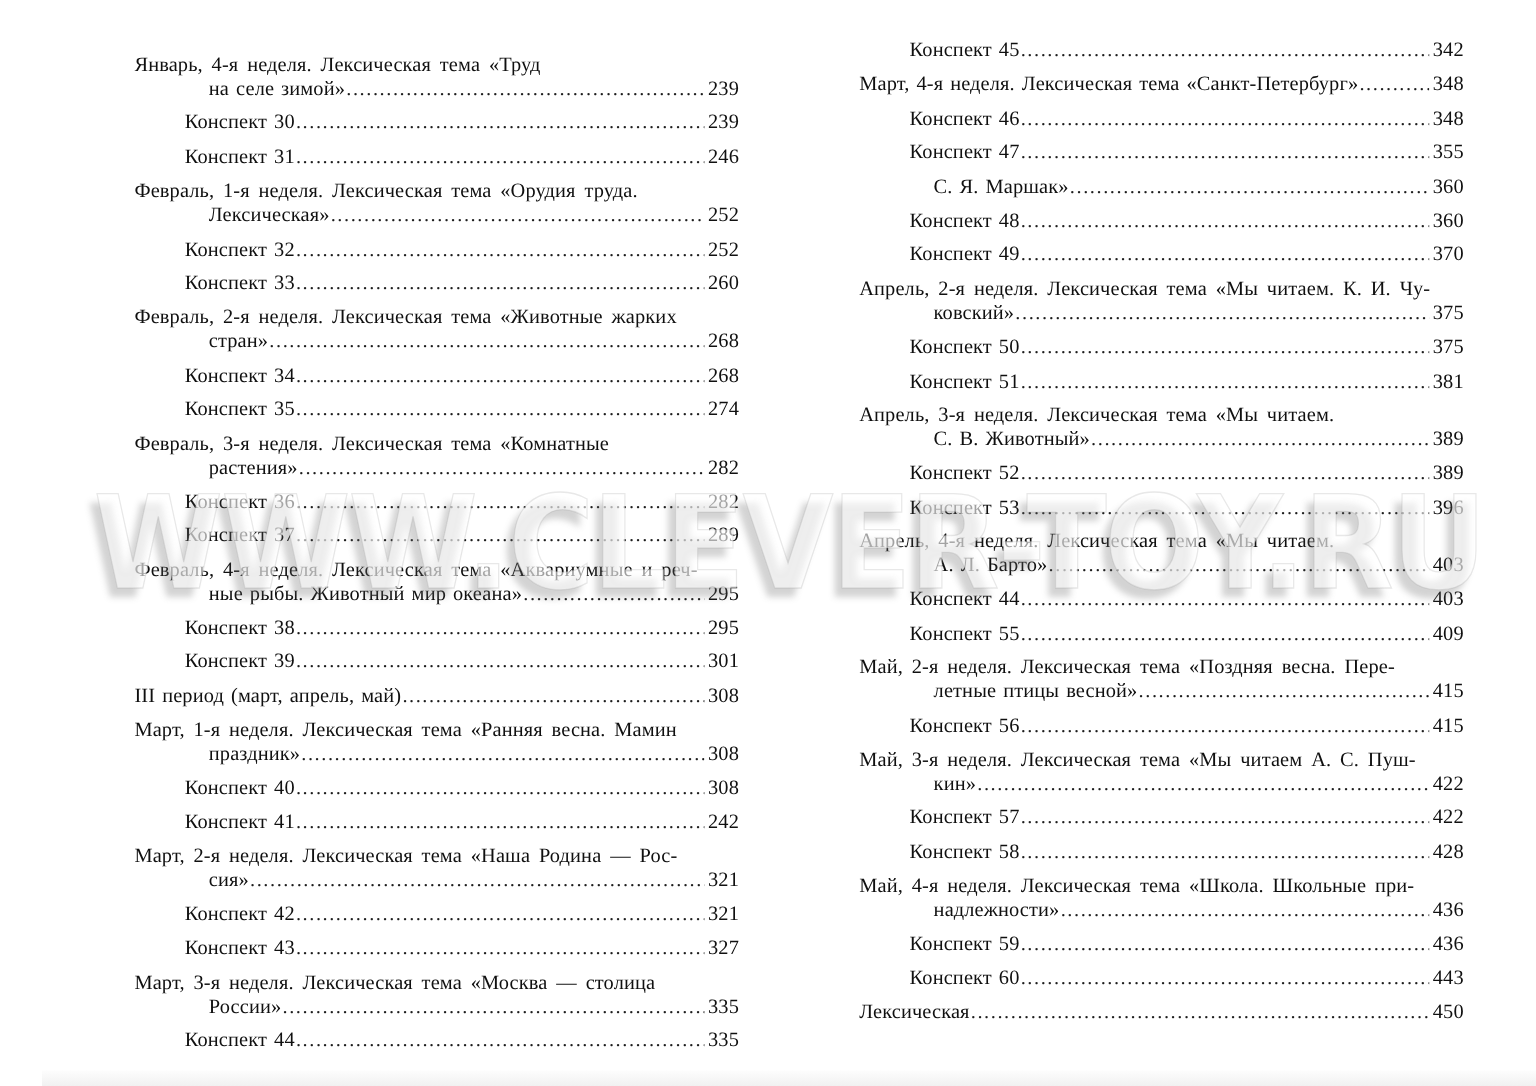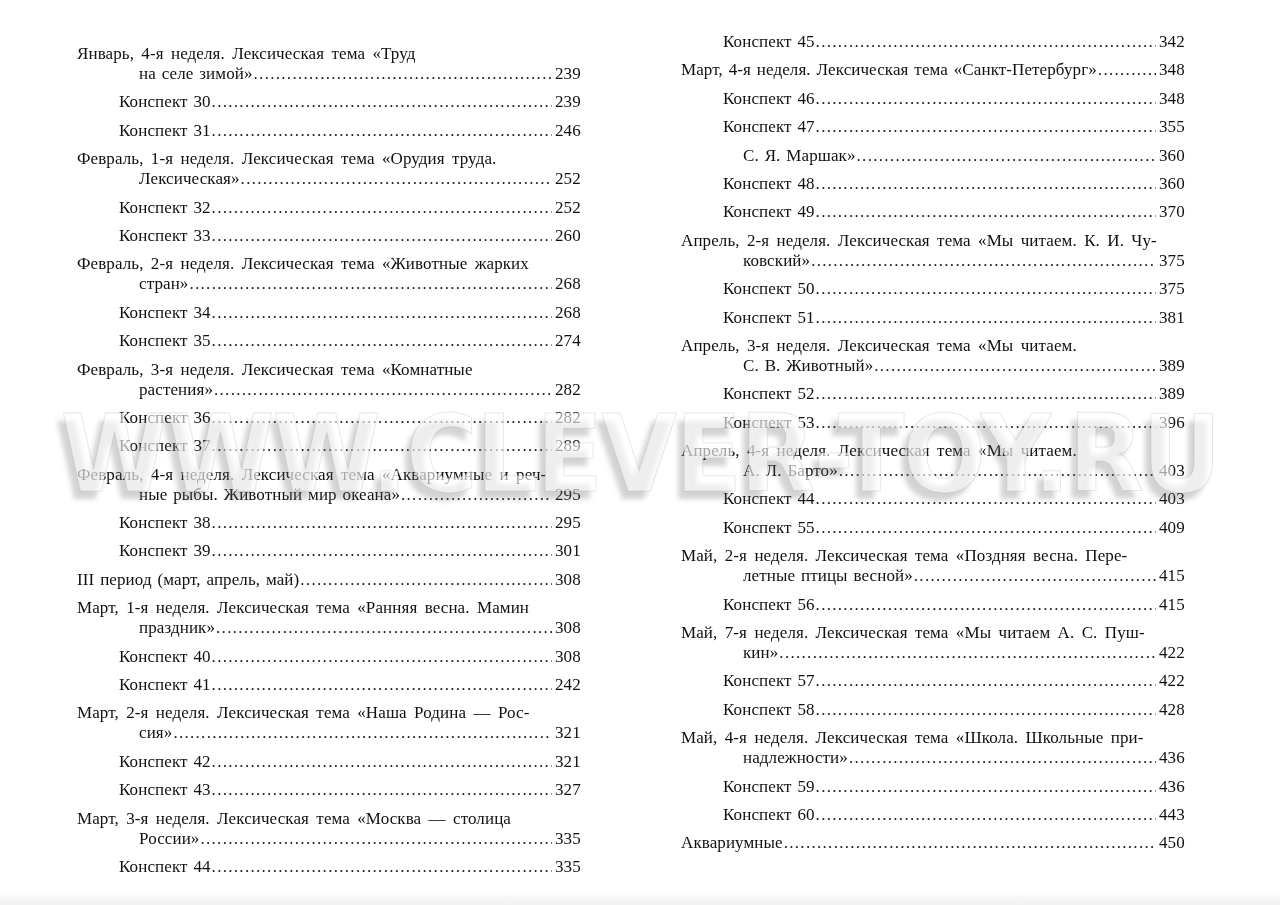--- a/index.html
+++ b/index.html
@@ -11,20 +11,21 @@
     height: 905px;
     background: #ffffff;
     position: relative;
     overflow: hidden;
     font-family: "Liberation Serif", "DejaVu Serif", serif;
     color: #101010;
   }
   .page {
     position: absolute;
     inset: 0;
+    margin-left: 35px;
   }
   .toc-col {
     position: absolute;
     width: 508px;
   }
   #col-left  { left: 77px;  top: 44px; }
   #col-right { left: 681px; top: 32px; }
 
   .entry { margin-bottom: 8.4px; }
 
@@ -399,21 +400,21 @@
         </div>
       </div>
       <div class="entry item">
         <div class="line row">
           <span class="t">Конспект 56</span>
           <span class="dots"></span>
           <span class="pg">415</span>
         </div>
       </div>
       <div class="entry section">
-        <div class="line first">Май, 7-я неделя. Лексическая тема «Мы читаем А. С. Пуш-</div>
+        <div class="line first">Май, 3-я неделя. Лексическая тема «Мы читаем А. С. Пуш-</div>
         <div class="line row cont">
           <span class="t">кин»</span>
           <span class="dots"></span>
           <span class="pg">422</span>
         </div>
       </div>
       <div class="entry item">
         <div class="line row">
           <span class="t">Конспект 57</span>
           <span class="dots"></span>
@@ -444,21 +445,21 @@
       </div>
       <div class="entry item">
         <div class="line row">
           <span class="t">Конспект 60</span>
           <span class="dots"></span>
           <span class="pg">443</span>
         </div>
       </div>
       <div class="entry section">
         <div class="line row">
-          <span class="t">Аквариумные</span>
+          <span class="t">Лексическая</span>
           <span class="dots"></span>
           <span class="pg">450</span>
         </div>
       </div>
     </div>
   <div class="watermark">WWW.CLEVER-TOY.RU</div>
   <div class="bottom-edge"></div>
 </div>
 
 </body></html>

